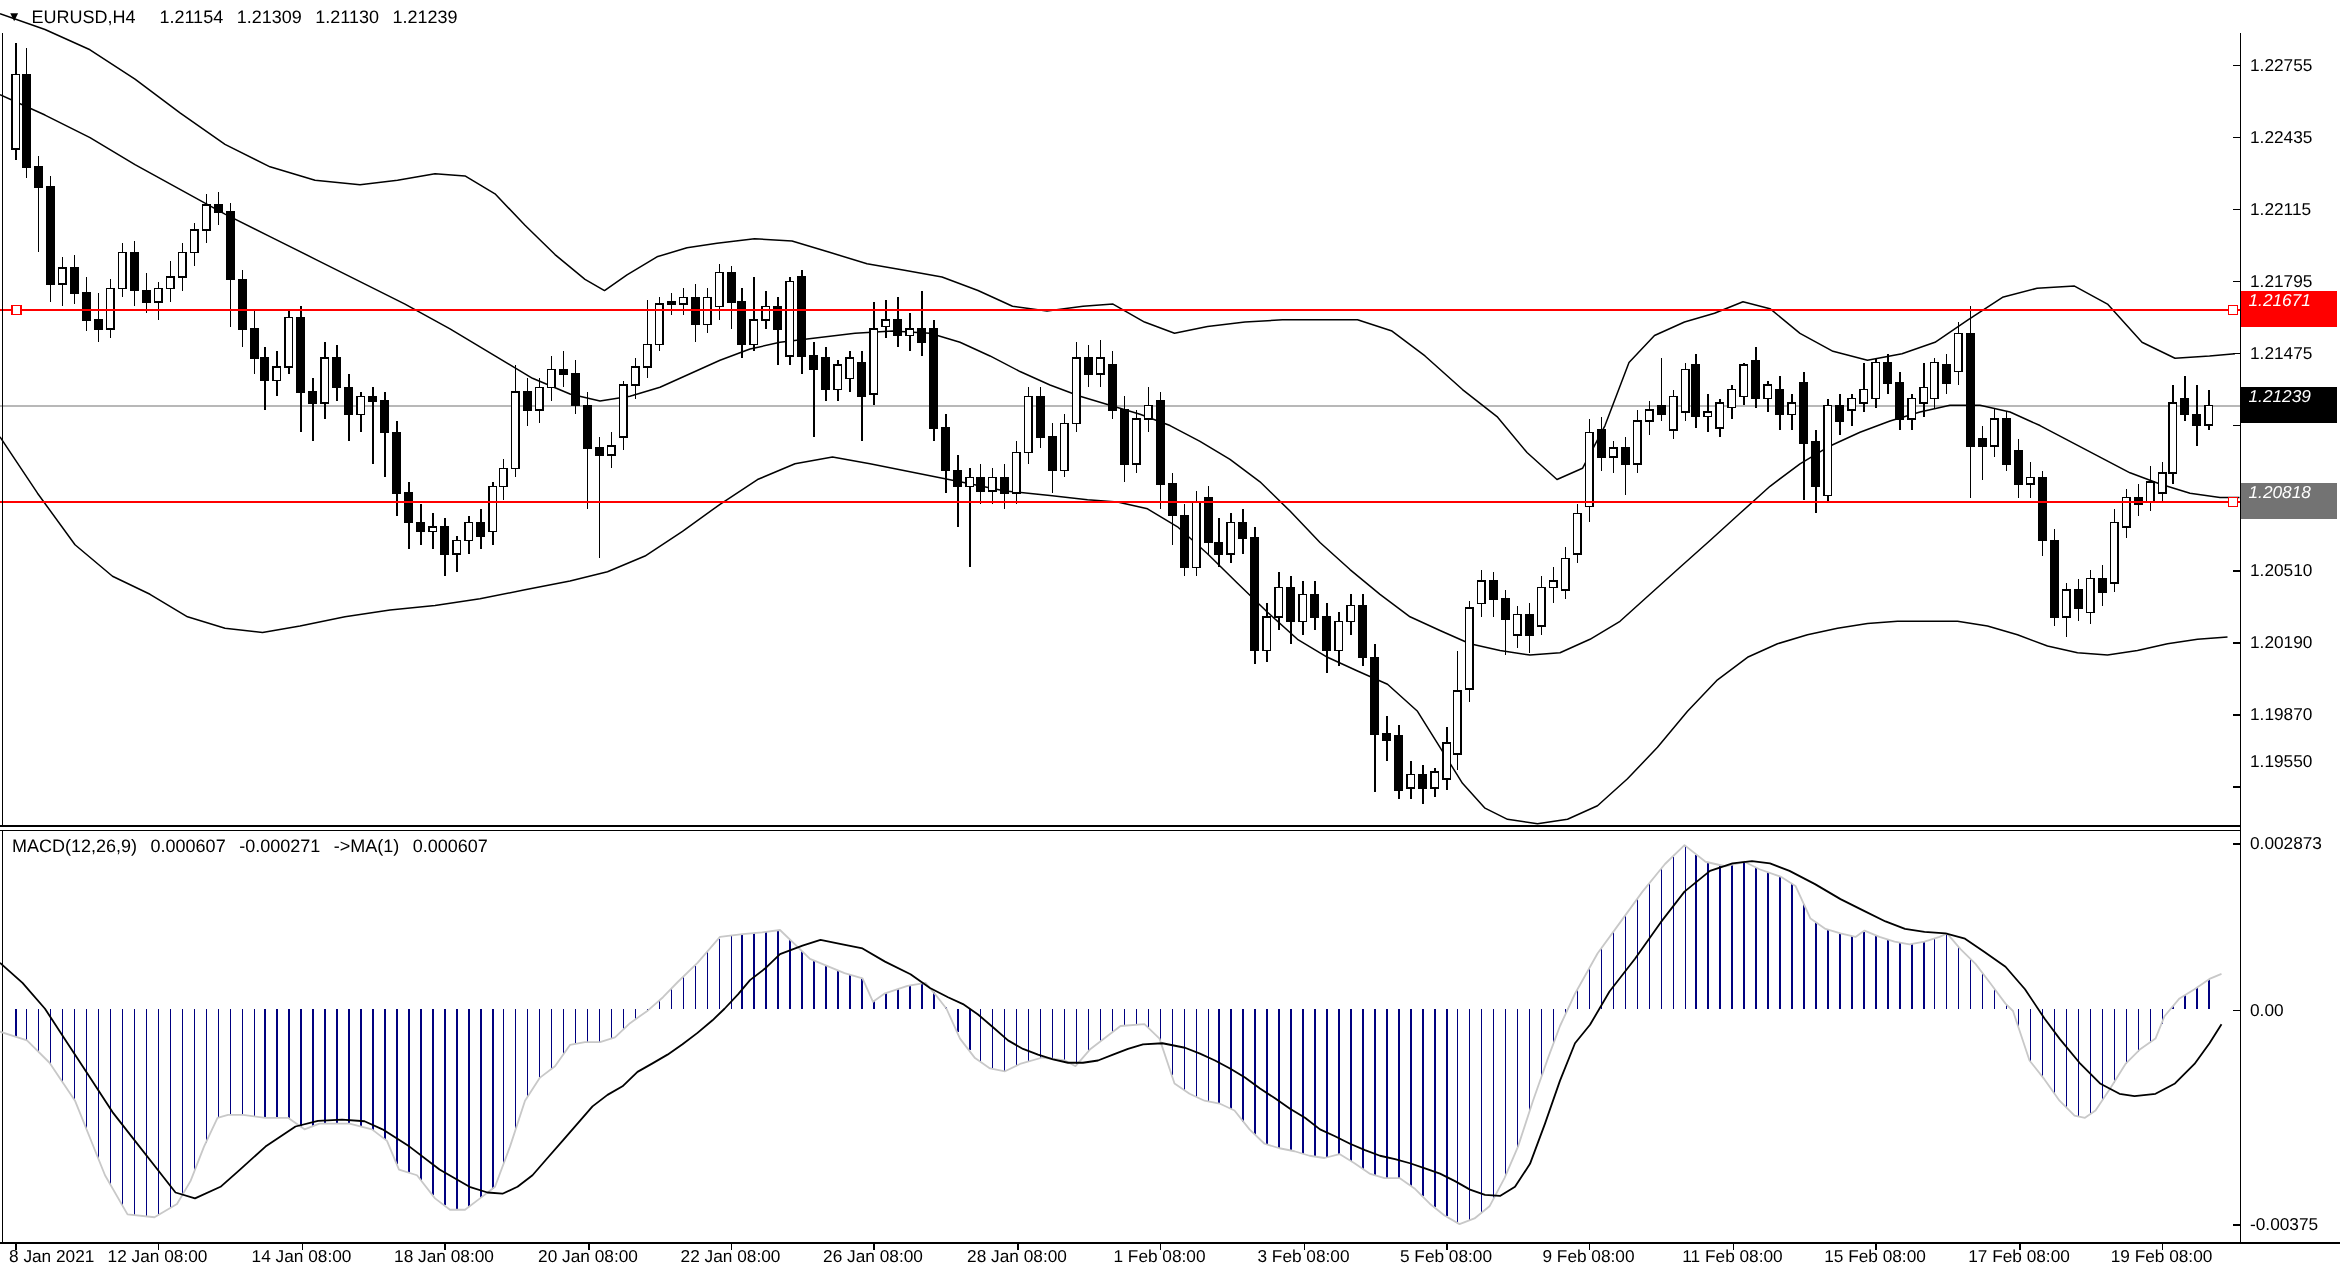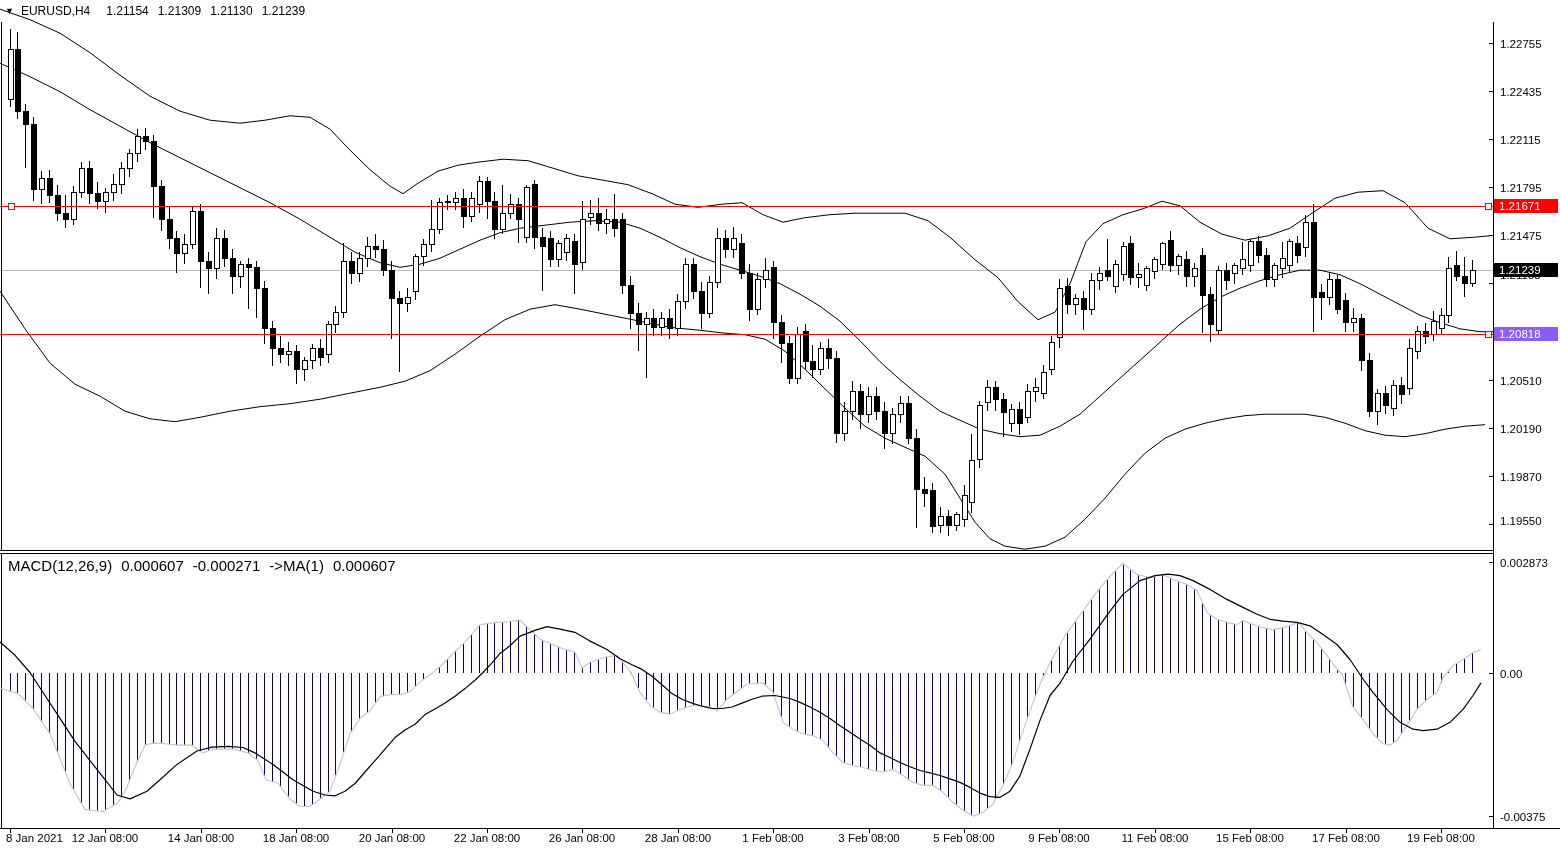--- a/index.html
+++ b/index.html
@@ -3,25 +3,25 @@
 <meta charset="utf-8">
 <style>
   html,body{margin:0;padding:0;background:#fff;}
   .screen{position:relative;width:1560px;height:850px;background:#ffffff;
           font-family:"Liberation Sans",sans-serif;overflow:hidden;color:#000;}
   svg.canvas{position:absolute;left:0;top:0;z-index:1;}
   .hdr{position:absolute;left:5px;top:4px;z-index:3;font-size:12px;white-space:nowrap;}
   .hdr .tri{font-size:9px;margin-right:7px;position:relative;top:-1px;}
   .hdr .sym{margin-right:16px;}
   .hdr .q{margin-right:9px;}
-  .macd-lbl{position:absolute;left:8px;top:557px;z-index:3;font-size:15px;white-space:nowrap;}
+  .macd-lbl{position:absolute;left:8px;top:557px;z-index:3;font-size:12px;white-space:nowrap;}
   .macd-lbl span{margin-right:9px;}
   .ptick{position:absolute;left:1500px;transform:translateY(-50%);font-size:11.5px;z-index:2;white-space:nowrap;}
-  .tag{position:absolute;left:1494px;width:64px;height:14px;transform:translateY(-50%);
-       color:#fff;font-size:11.5px;line-height:14px;padding-left:5px;box-sizing:border-box;z-index:4;white-space:nowrap;}
+  .tag{position:absolute;left:1494px;width:64px;height:24px;transform:translateY(-50%);
+       color:#fff;font-size:11.5px;line-height:14px;padding-left:5px;box-sizing:border-box;z-index:4;white-space:nowrap;font-style:italic;}
   .tlabel{position:absolute;top:832px;transform:translateX(-50%);font-size:11.5px;z-index:2;white-space:nowrap;}
 </style>
 </head>
 <body>
 
 <div class="screen">
 
   <svg class="canvas" width="1560" height="850" viewBox="0 0 1560 850">
       <line x1="0" y1="270.5" x2="1493.5" y2="270.5" stroke="#b8b8b8" stroke-width="1" shape-rendering="crispEdges"></line>
       <polyline points="0,9.2 30,19.7 60,33.2 90,52.7 120,75.2 150,96.2 180,111.2 210,120.2 240,123.2 265,120.2 290,115.8 310,117.3 330,129.2 350,150.2 370,169.7 390,186.2 403,193.7 418,183.2 438,171.2 458,165.2 478,162.2 503,159.2 528,160.7 553,168.2 578,175.8 603,180.2 628,184.7 652,193.7 675,204.2 698,207.3 722,204.2 742,202.7 763,214.7 783,222.2 805,217.7 830,214.7 855,213.2 880,213.2 905,213.2 928,220.7 950,237.3 975,259.7 998,277.7 1018,301.7 1038,319.7 1055,312.2 1070,283.7 1086,241.7 1103,223.7 1123,214.7 1143,208.8 1162,201.2 1180,205.8 1200,222.2 1222,234.2 1245,240.2 1268,235.8 1290,228.2 1312,213.2 1335,198.2 1358,192.2 1383,190.7 1405,202.7 1428,228.2 1450,238.8 1473,237.3 1490,235.8" fill="none" stroke="#000000" stroke-width="1" stroke-linejoin="round"></polyline>
@@ -637,27 +637,27 @@
   <div id="price-axis">
       <div class="ptick" style="top: 43.5px;">1.22755</div>
       <div class="ptick" style="top: 91.5px;">1.22435</div>
       <div class="ptick" style="top: 139.5px;">1.22115</div>
       <div class="ptick" style="top: 187.5px;">1.21795</div>
       <div class="ptick" style="top: 235.5px;">1.21475</div>
       <div class="ptick" style="top: 275px;">1.21155</div>
       <div class="ptick" style="top: 380.5px;">1.20510</div>
       <div class="ptick" style="top: 428.5px;">1.20190</div>
       <div class="ptick" style="top: 476.5px;">1.19870</div>
-      <div class="ptick" style="top: 521px; text-align: right;">1.19550</div>
+      <div class="ptick" style="top: 508px; text-align: right;">1.19550</div>
       <div class="ptick" style="top: 562.5px;">0.002873</div>
       <div class="ptick" style="top: 673.5px;">0.00</div>
       <div class="ptick" style="top: 816.5px; text-align: right;">-0.00375</div>
       <div class="tag" style="top: 206px; background: rgb(255, 0, 0);">1.21671</div>
       <div class="tag" style="top: 270px; background: rgb(0, 0, 0);">1.21239</div>
-      <div class="tag" style="top: 334px; background: #8b5cf6;">1.20818</div>
+      <div class="tag" style="top: 334px; background: #737373;">1.20818</div>
     </div>
   <div id="time-axis">
       <div class="tlabel" style="left: 6px; transform: none;">8 Jan 2021</div>
       <div class="tlabel" style="left: 105px;">12 Jan 08:00</div>
       <div class="tlabel" style="left: 201px;">14 Jan 08:00</div>
       <div class="tlabel" style="left: 296px;">18 Jan 08:00</div>
       <div class="tlabel" style="left: 392px;">20 Jan 08:00</div>
       <div class="tlabel" style="left: 487px;">22 Jan 08:00</div>
       <div class="tlabel" style="left: 582px;">26 Jan 08:00</div>
       <div class="tlabel" style="left: 678px;">28 Jan 08:00</div>

